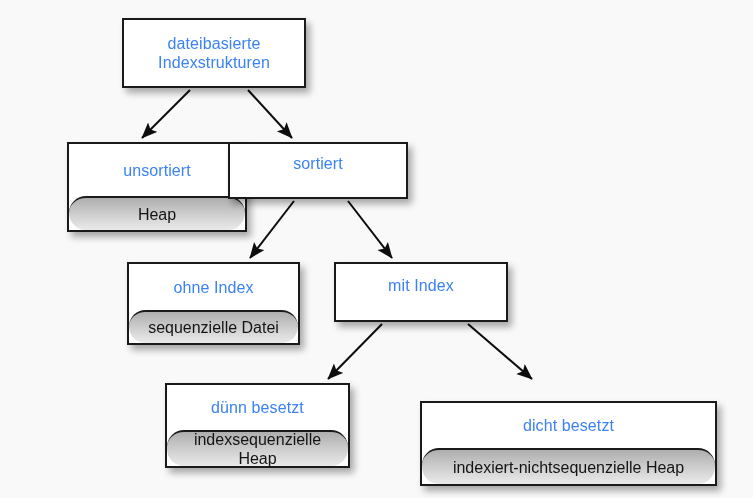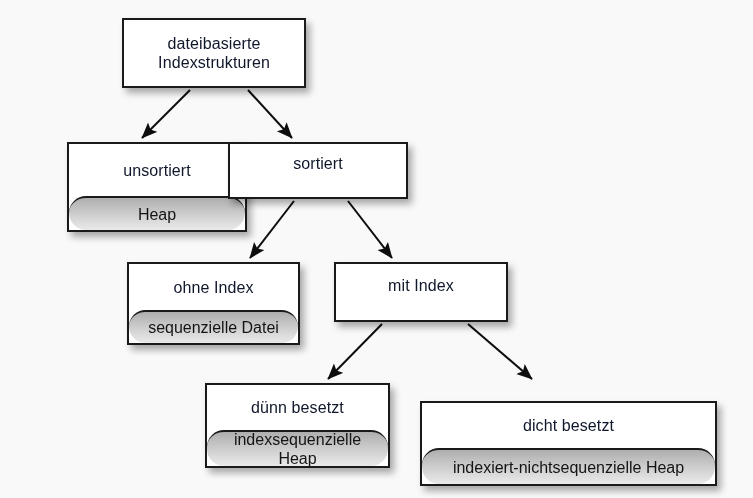--- a/index.html
+++ b/index.html
@@ -37,21 +37,21 @@
     flex-direction: column;
     overflow: hidden;
   }
   .node-title {
     flex: 1 1 auto;
     background: #ffffff;
     display: flex;
     align-items: center;
     justify-content: center;
     text-align: center;
-    color: #0f172a;
+    color: #3b82f6;
     font-size: 16px;
     line-height: 19px;
     letter-spacing: .1px;
     padding: 2px 6px;
     box-sizing: border-box;
     white-space: pre-line;
   }
   .node-sub {
     flex: 0 0 auto;
     border-top: 2px solid #1a1a1a;
@@ -106,21 +106,21 @@
 
   <div class="node single" style="left:334px; top:262px; width:174px; height:60px;">
     <div class="node-title">mit Index</div>
   </div>
 
   <div class="node" style="left:127px; top:262px; width:173px; height:83px;">
     <div class="node-title">ohne Index</div>
     <div class="node-sub" style="height:33px;">sequenzielle Datei</div>
   </div>
 
-  <div class="node" style="left:165px; top:383px; width:185px; height:85px;margin-left:40px;">
+  <div class="node" style="left:165px; top:383px; width:185px; height:85px;">
     <div class="node-title">dünn besetzt</div>
     <div class="node-sub" style="height:36px;">indexsequenzielle Heap</div>
   </div>
 
   <div class="node" style="left:420px; top:401px; width:297px; height:85px;">
     <div class="node-title">dicht besetzt</div>
     <div class="node-sub" style="height:36px;">indexiert-nichtsequenzielle Heap</div>
   </div>
 
 </div>

